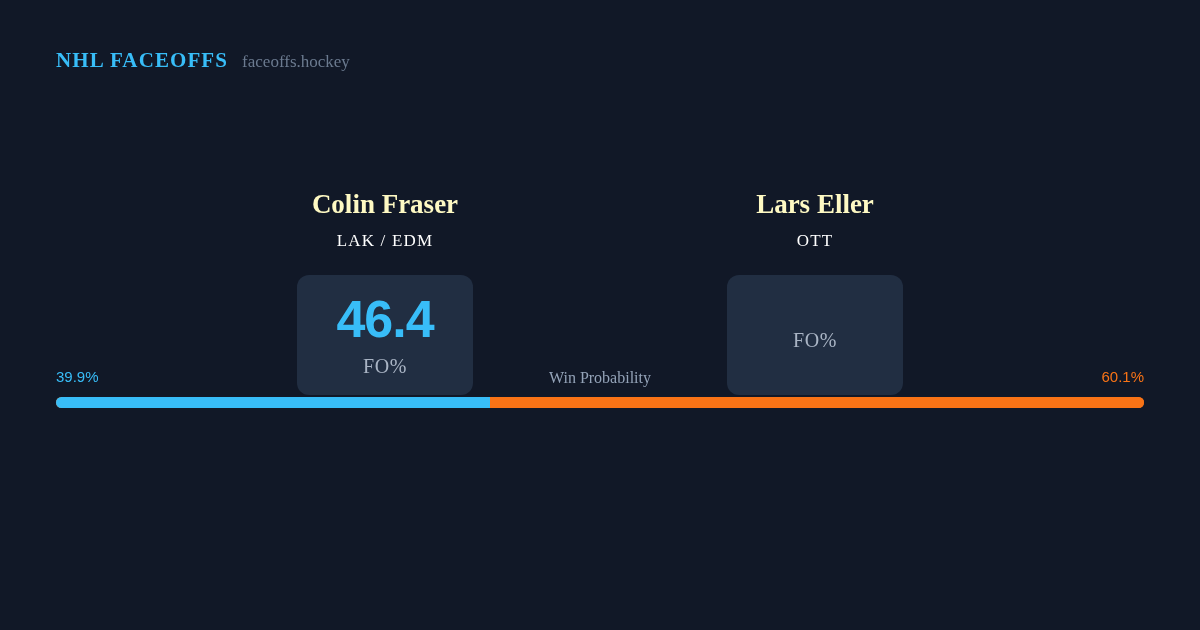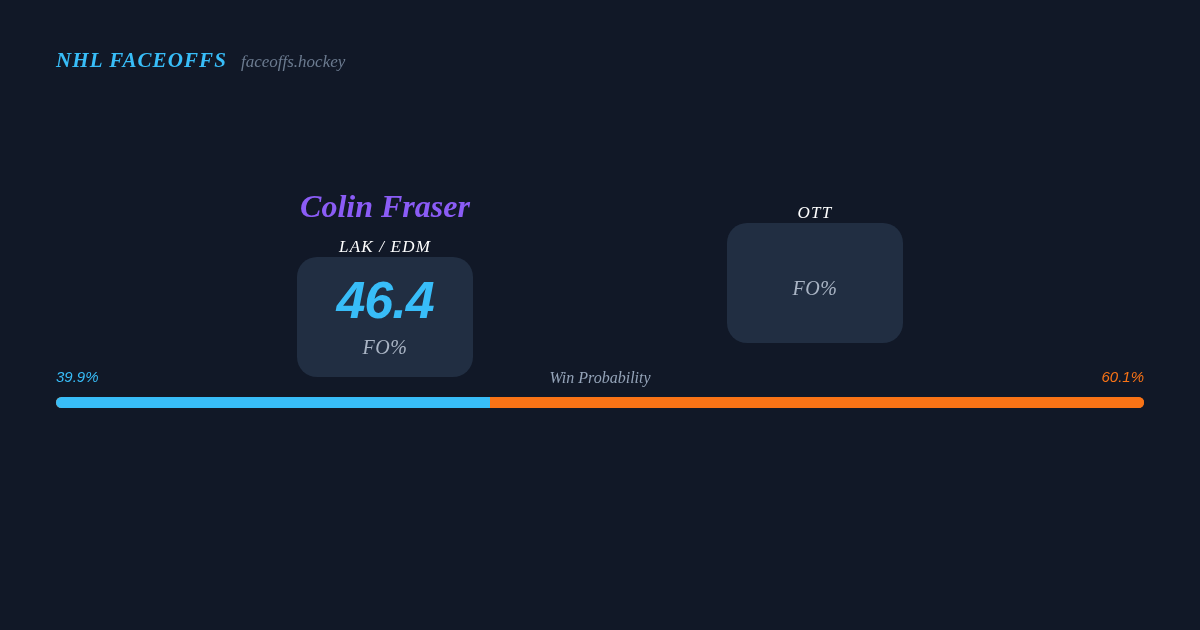--- a/index.html
+++ b/index.html
@@ -6,21 +6,20 @@
   html, body {
     width:1200px; height:630px;
     background:#111827;
     font-family:"Liberation Serif", serif;
     overflow:hidden;
   }
   .page {
     position:relative;
     width:1200px; height:456px;
     background:#111827;
-    font-style:italic;
   }
 
   
   .header {
     position:absolute;
     left:56px; top:48px;
     display:flex; align-items:baseline; gap:14px;
   }
   .brand {
     font-family:"Liberation Serif", serif;
@@ -48,37 +47,38 @@
   }
   .side {
     width:430px;
     display:flex;
     flex-direction:column;
     align-items:center;
   }
   .player-name {
     font-family:"Liberation Serif", serif;
     font-weight:bold;
-    font-size:32px;
+    font-size:27px;
     line-height:1.05;
-    color:#8b5cf6;
+    color:#fef9c3;
     white-space:nowrap;
   }
   .player-teams {
     margin-top:13px;
     font-family:"Liberation Serif", serif;
     font-size:17px;
     letter-spacing:1.2px;
     color:#ffffff;
     white-space:nowrap;
   }
   .stat-card {
+    margin-top:24px;
     width:176px; height:120px;
     background:#212e42;
-    border-radius:20px;
+    border-radius:12px;
     display:flex;
     flex-direction:column;
     align-items:center;
     justify-content:center;
   }
   .stat-value {
     font-family:"Liberation Sans", sans-serif;
     font-weight:bold;
     font-size:52px;
     line-height:1;
@@ -200,20 +200,21 @@
       <div class="player-name">Colin Fraser</div>
       <div class="player-teams">LAK / EDM</div>
       <div class="stat-card">
         <div class="stat-value">46.4</div>
         <div class="stat-label">FO%</div>
       </div>
     </div>
 
 
     <div class="side">
+      <div class="player-name">Lars Eller</div>
       <div class="player-teams">OTT</div>
       <div class="stat-card">
         <div class="stat-label">FO%</div>
       </div>
     </div>
 
   </div>
 
   <div class="winprob">
     <div class="winprob-row">

